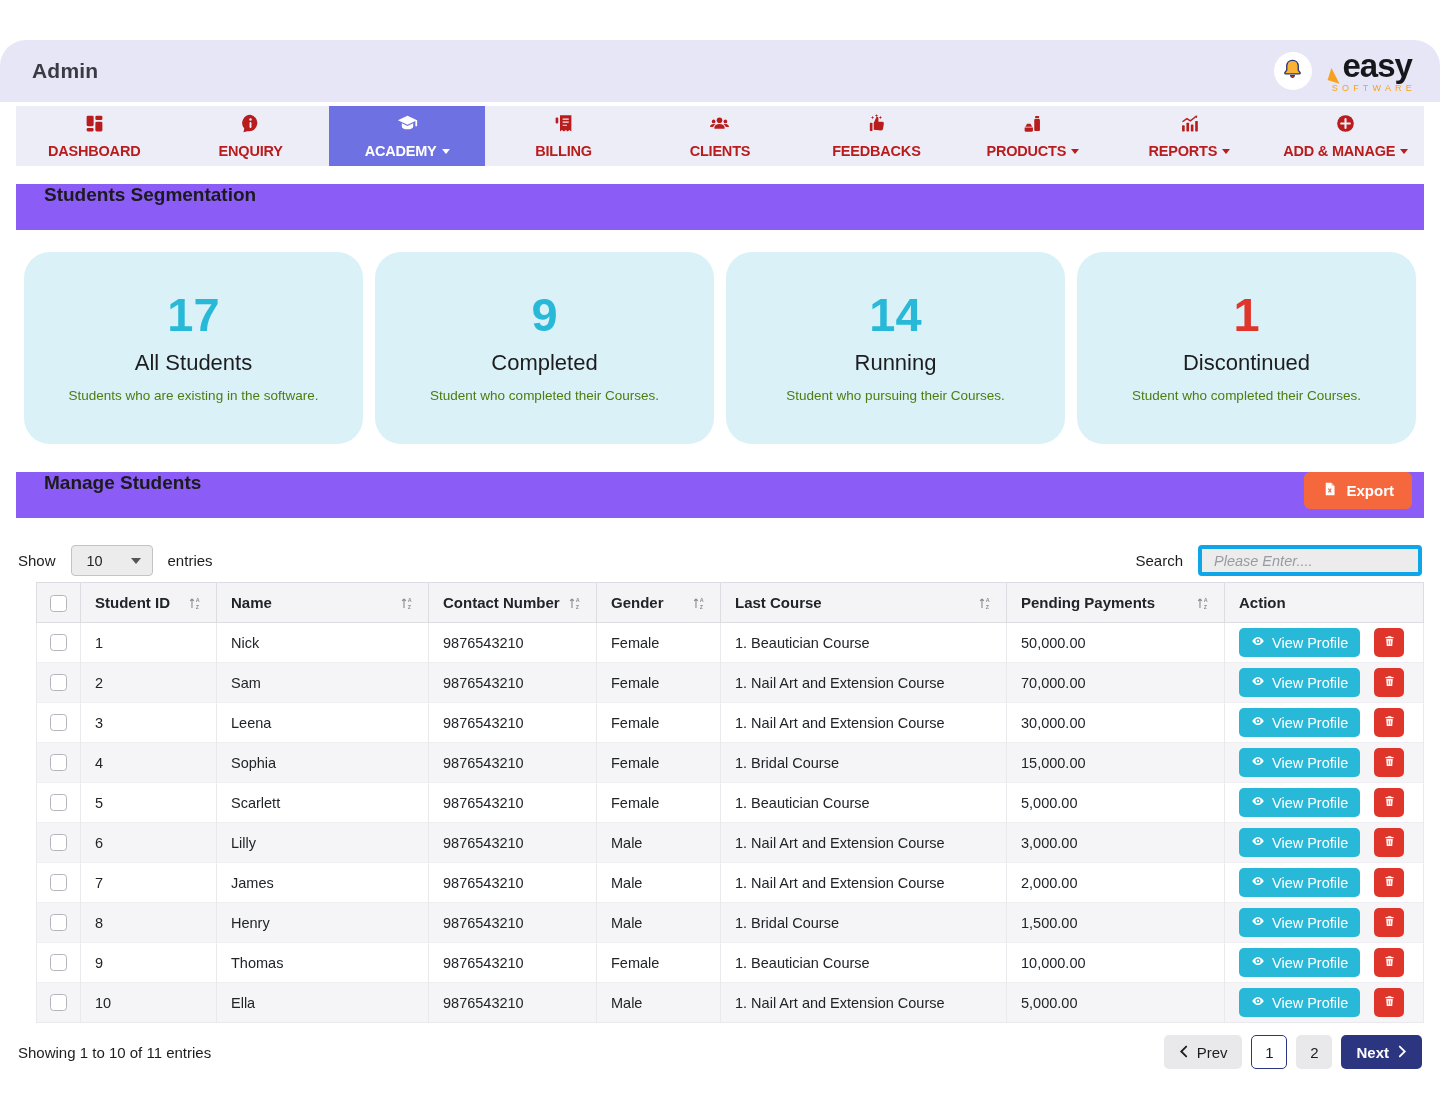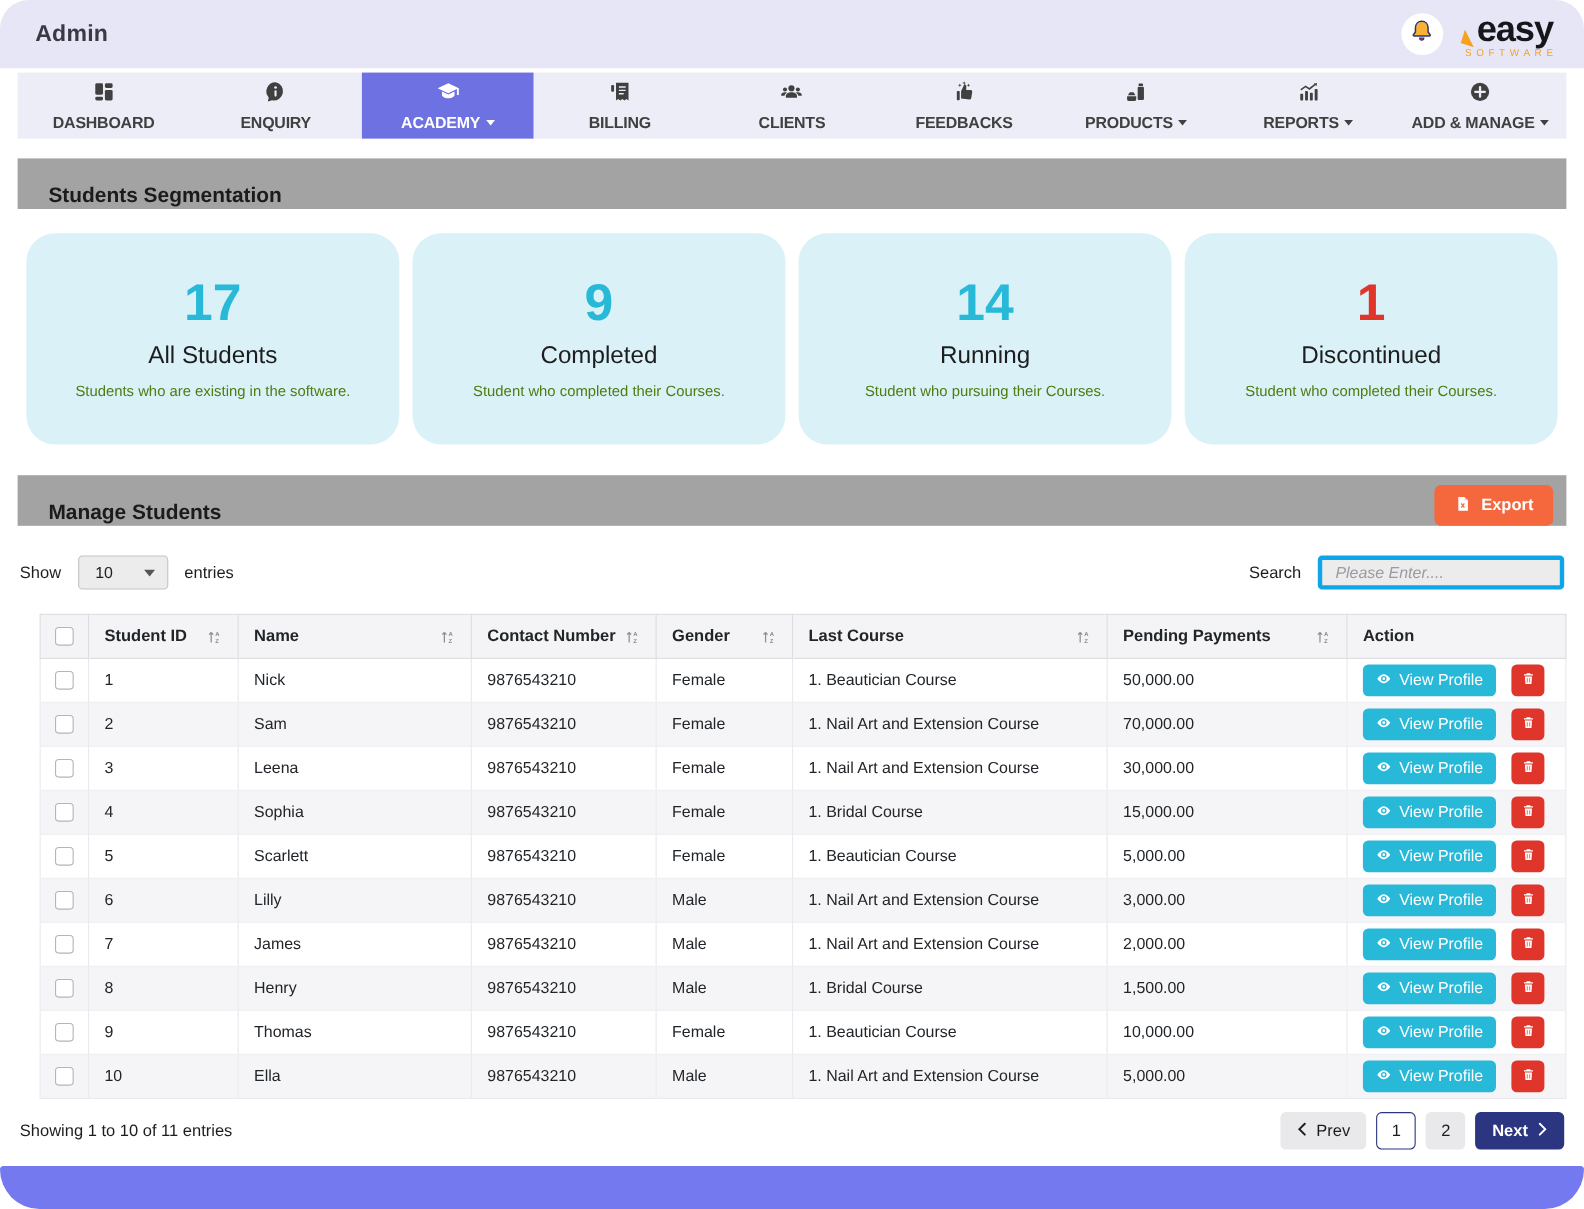--- a/index.html
+++ b/index.html
@@ -3,42 +3,42 @@
 <meta charset="utf-8">
 <style>
   * { box-sizing: border-box; margin: 0; padding: 0; }
   html,body { background:#fff; }
   body { width:1440px; height:1099px; font-family:"Liberation Sans", sans-serif; position:relative; overflow:hidden; }
 
   .page { width:1440px; height:1099px; position:relative; }
 
   
   .topbar { height:62px; background:#e7e6f7; border-radius:26px 26px 0 0;
-            display:flex; align-items:center; justify-content:space-between; padding:0 18px 0 32px; }
+            display:flex; align-items:center; justify-content:space-between; padding:0 18px 0 32px;margin-top:40px; }
   .topbar-title { font-size:21px; font-weight:bold; color:#3a3a44; letter-spacing:.2px; }
   .topbar-right { display:flex; align-items:center; gap:14px; }
   .bell-wrap { width:38px; height:38px; border-radius:50%; background:#fff;
                display:flex; align-items:center; justify-content:center; cursor:pointer; }
   .logo { display:flex; flex-direction:column; align-items:center; line-height:1; padding-right:6px; }
   .logo-main { font-size:33px; font-weight:bold; color:#17171b; letter-spacing:-1px; display:flex; align-items:flex-end; }
   .logo-spark { color:#f6a21e; font-size:15px; font-weight:bold; margin-right:2px; transform:rotate(18deg); }
   .logo-sub { font-size:9px; font-weight:normal; color:#f6a21e; letter-spacing:4.2px; margin-top:2px; margin-left:6px; }
 
   
   .navbar { margin:4px 16px 0; height:60px; background:#ededf8; display:flex; }
   .nav-item { flex:1; display:flex; flex-direction:column; align-items:center; justify-content:center;
-              gap:5px; color:#404040; cursor:pointer; }
+              gap:5px; color:#b91c1c; cursor:pointer; }
   .nav-item .nav-label { font-size:14.5px; font-weight:bold; letter-spacing:-.2px; display:flex; align-items:center; }
   .nav-item svg { width:21px; height:21px; fill:currentColor; }
   .nav-item.active { background:#6e71e2; color:#fff; }
   .caret { display:inline-block; width:0; height:0; border-left:4.5px solid transparent;
            border-right:4.5px solid transparent; border-top:5.5px solid currentColor; margin-left:5px; }
 
   
-  .band { margin:18px 16px 0; background:#a3a3a3; height:46px; display:flex; align-items:flex-end;
+  .band { margin:18px 16px 0; background:#8b5cf6; height:46px; display:flex; align-items:flex-start;
           padding:0 28px; font-size:19px; font-weight:bold; color:#1b1b1e; }
   .manage-band { margin-top:28px; justify-content:space-between; padding-right:12px; }
   .export-btn { background:#f5683e; color:#fff; border:none; border-radius:6px; height:37px; padding:0 18px;
                 font-size:15px; font-weight:bold; display:flex; align-items:center; gap:9px; cursor:pointer;
                 font-family:"Liberation Sans", sans-serif; }
 
   
   .cards { display:flex; gap:12px; margin:22px 24px 0; }
   .card { flex:1; background:#d9f1f7; border-radius:26px; height:192px; display:flex; flex-direction:column;
           align-items:center; justify-content:center; text-align:center; padding:0 34px; }
@@ -54,21 +54,21 @@
   .select-box { width:82px; height:31px; background:#ececec; border:1px solid #c3c3c3; border-radius:4px;
                 display:flex; align-items:center; justify-content:space-between; padding:0 11px 0 15px;
                 cursor:pointer; font-size:14.5px; color:#222; }
   .select-caret { width:0; height:0; border-left:5px solid transparent; border-right:5px solid transparent;
                   border-top:6px solid #555; }
   .search-input { width:224px; height:31px; background:#ececec; border:4px solid #0ea5e9; border-radius:4px;
                   padding:0 12px; font-size:14.5px; font-family:"Liberation Sans", sans-serif; color:#222; }
   .search-input::placeholder { color:#9a9aa2; font-style:italic; }
 
   
-  .table-wrap { margin:22px 16px 0;padding-left:20px; }
+  .table-wrap { margin:6px 16px 0;padding-left:20px; }
   table { width:100%; border-collapse:collapse; font-size:14.5px; color:#212529; table-layout:fixed; }
   thead th { background:#f4f4f6; border:1px solid #dcdce2; height:40px; text-align:left;
              padding:0 14px; font-size:15px; font-weight:bold; }
   thead th .th-inner { display:flex; align-items:center; justify-content:space-between; }
   tbody td { border-left:1px solid #e9e9ee; border-right:1px solid #e9e9ee; border-top:1px solid #efeff3;
              height:40px; padding:0 14px; overflow:hidden; white-space:nowrap; }
   tbody tr:nth-child(even) { background:#f5f5f7; }
   tbody tr:last-child td { border-bottom:1px solid #e9e9ee; }
   .col-check { width:44px; text-align:center; padding:0; }
   .checkbox { display:inline-block; width:17px; height:17px; background:#fff; border:1.5px solid #b4b4bc;

